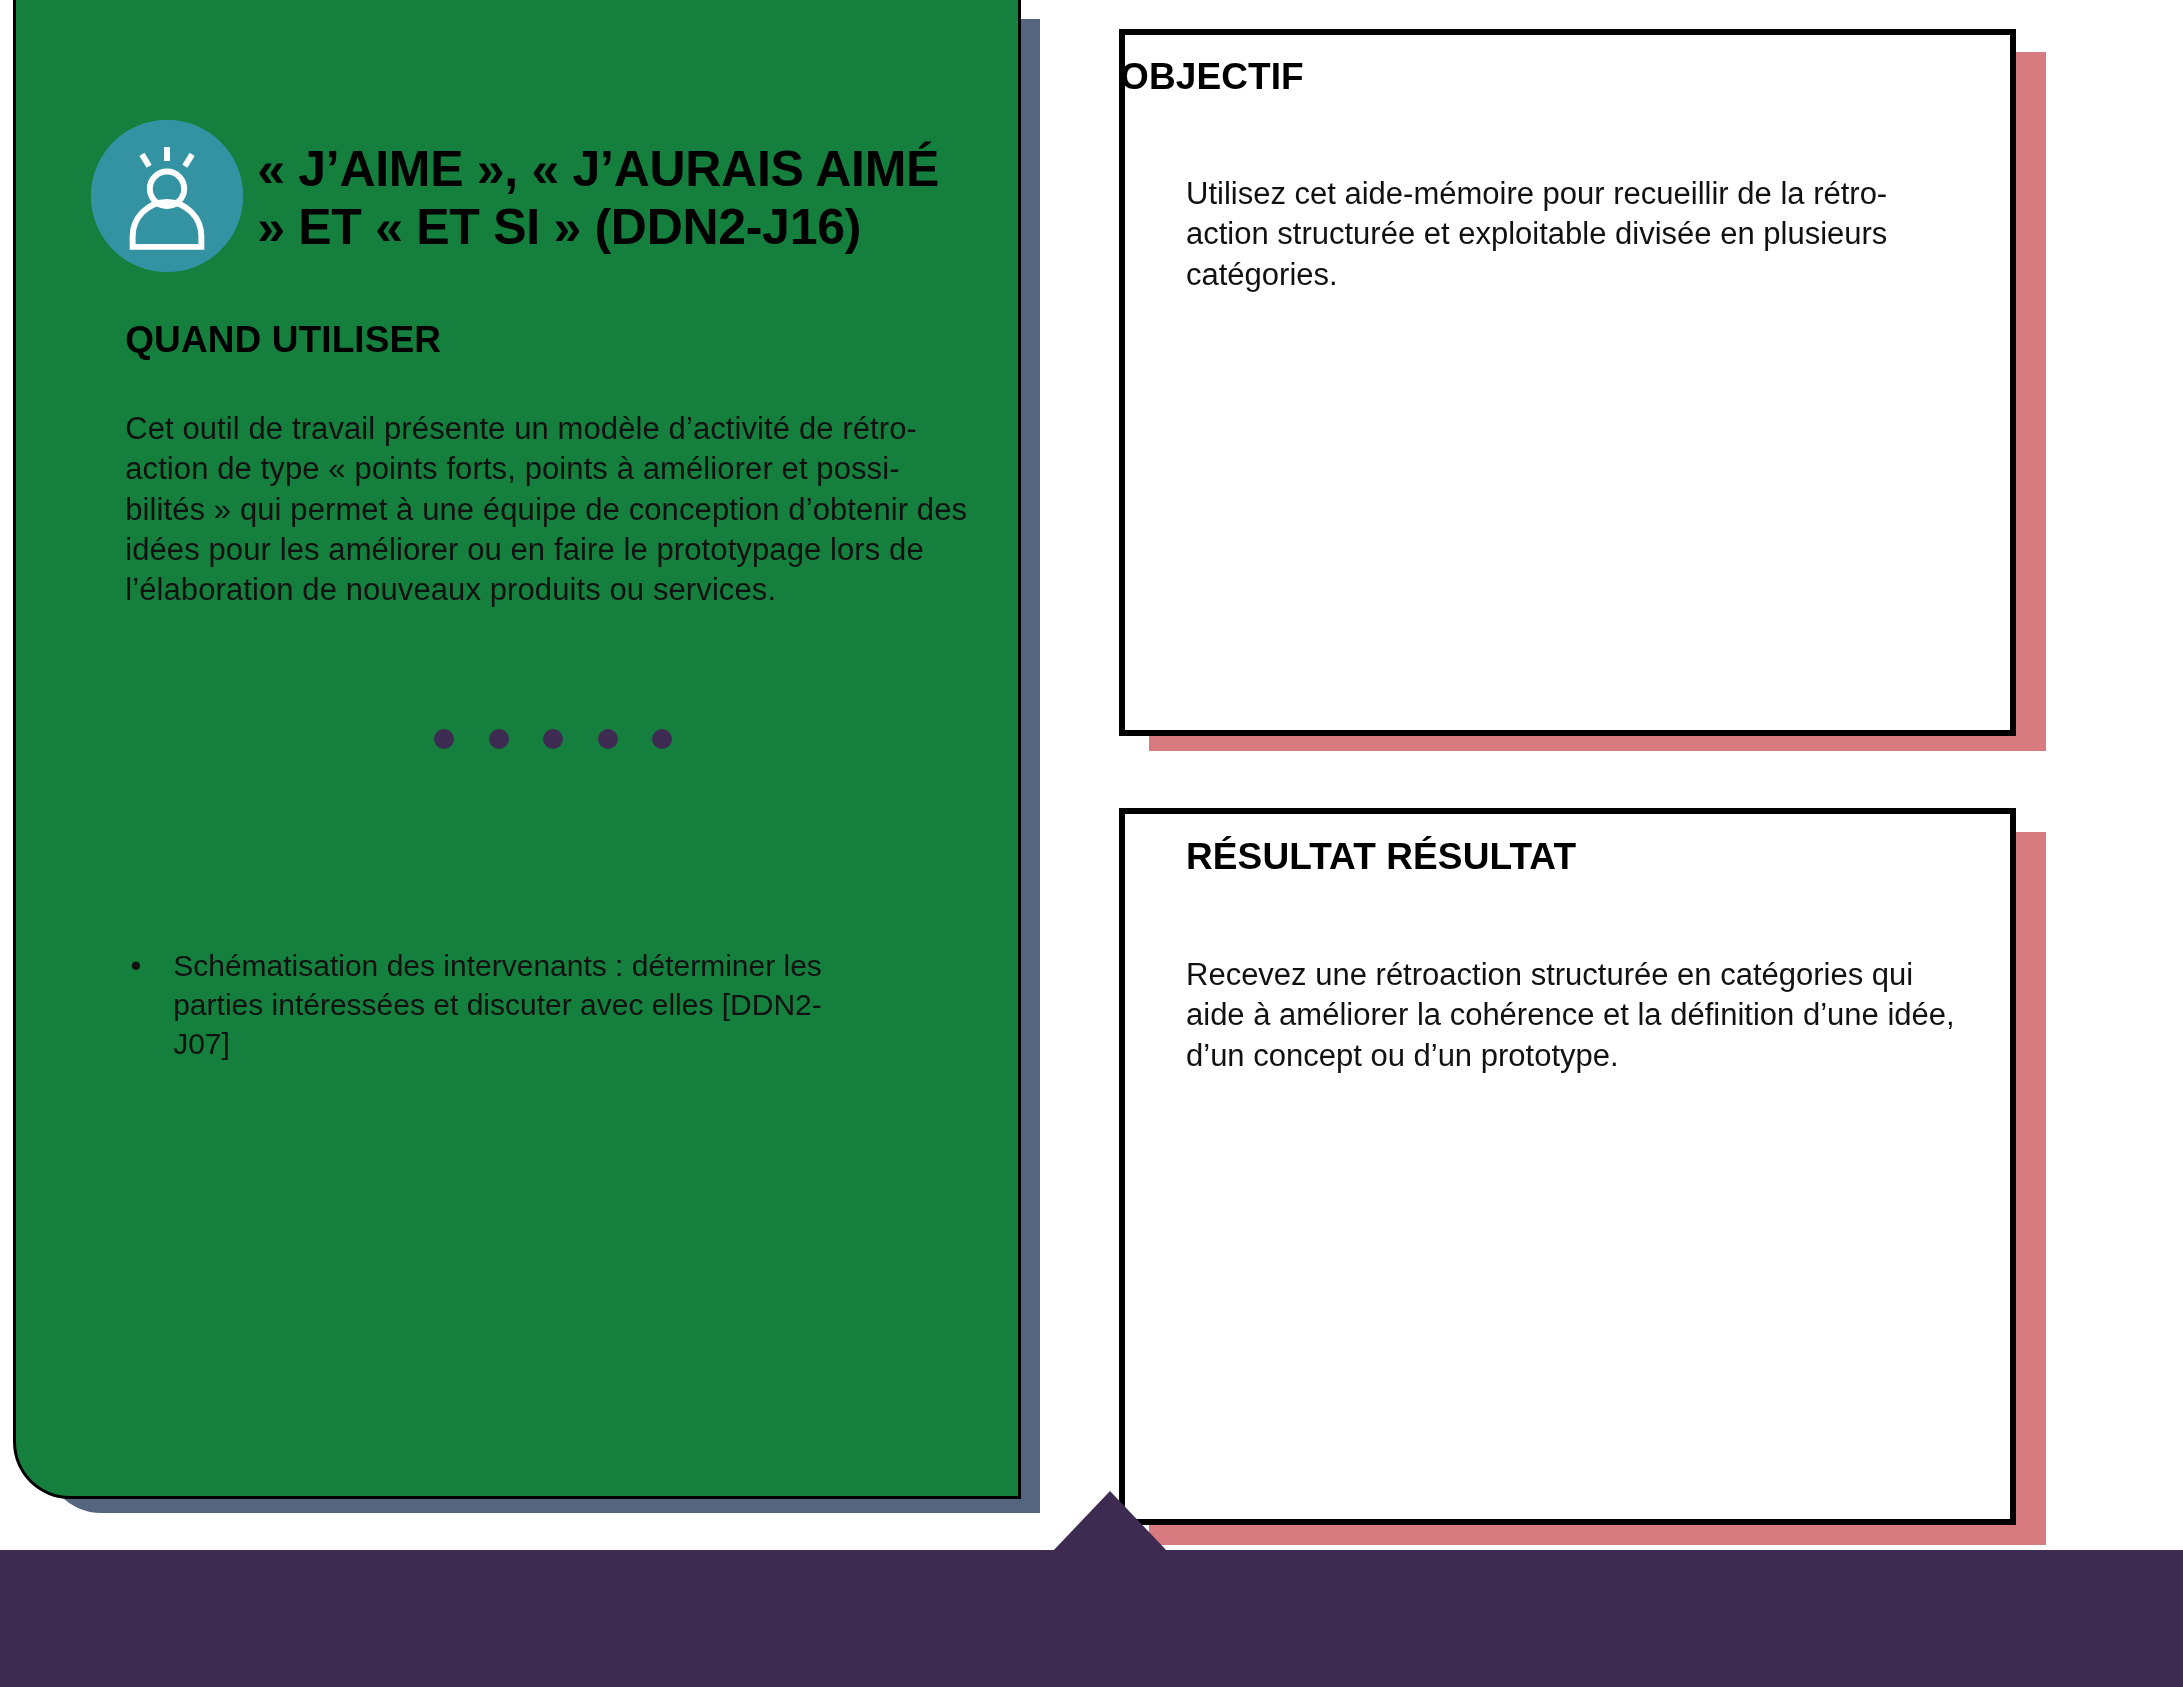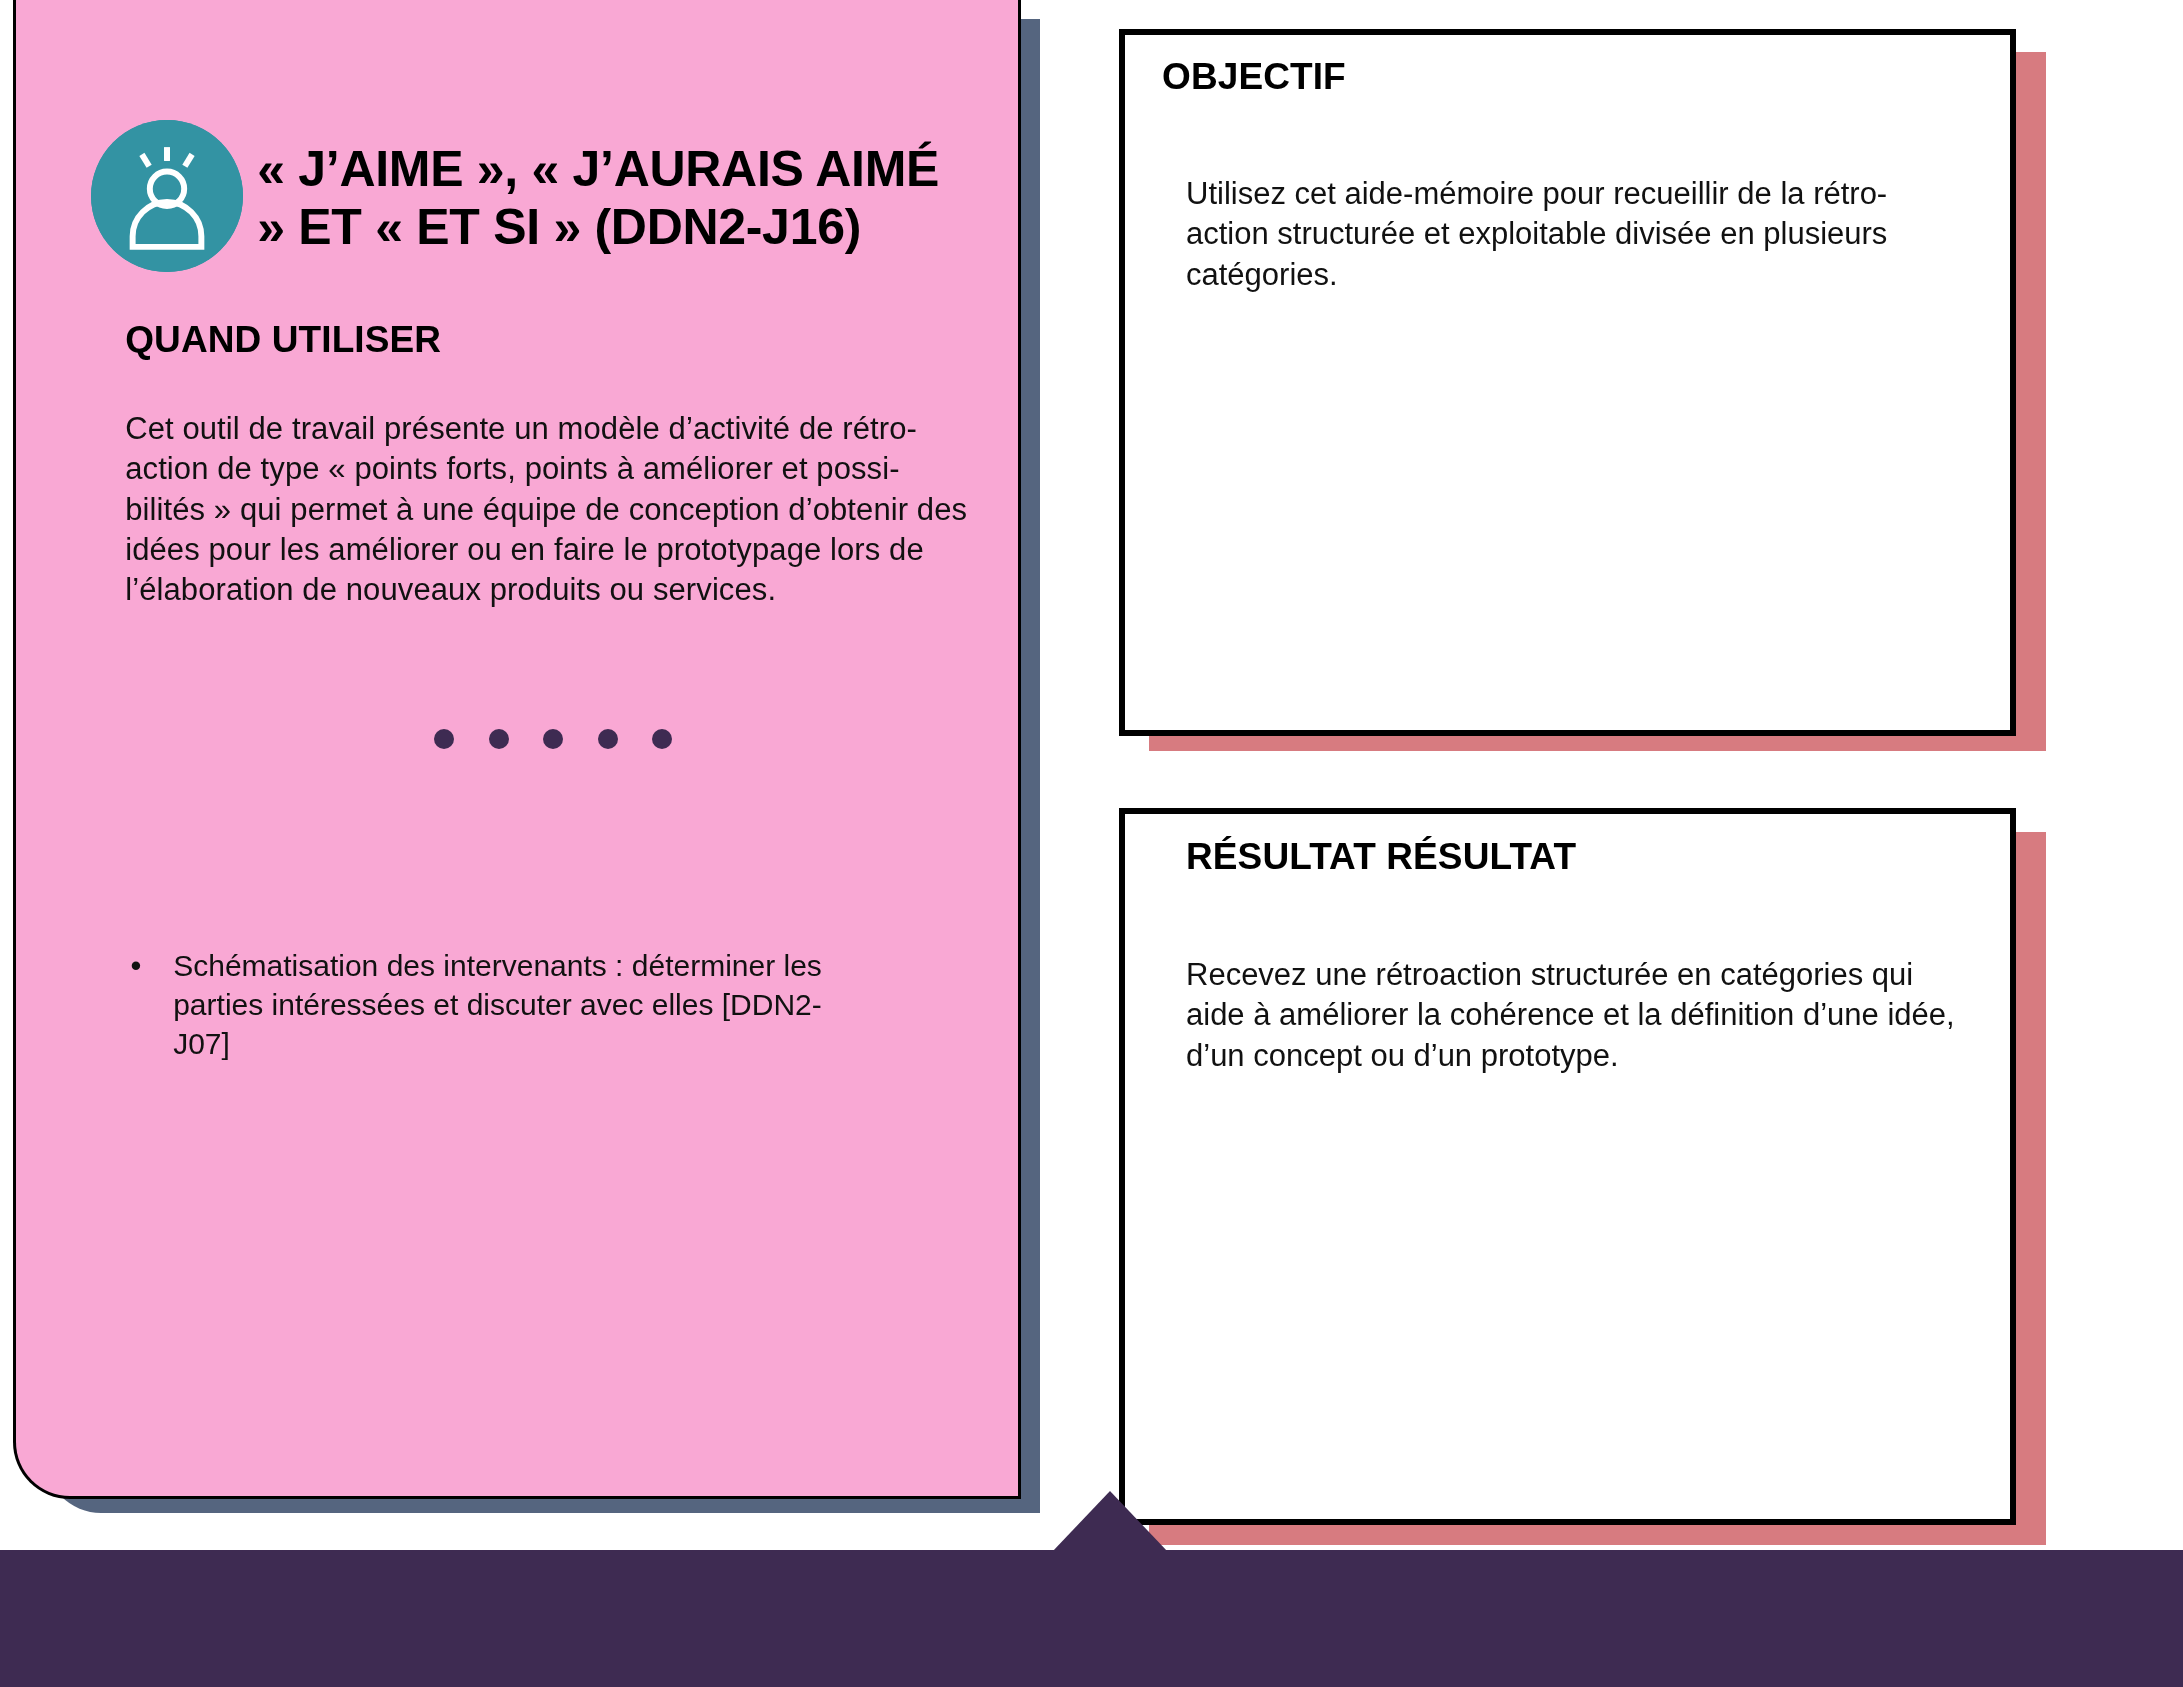--- a/index.html
+++ b/index.html
@@ -18,21 +18,21 @@
     position:absolute;
     left:45px;top:18.5px;
     width:995px;height:1494px;
     background:#55657f;
     border-radius:0 0 0 56px;
   }
   .left-card{
     position:absolute;
     left:13.2px;top:0px;
     width:1008px;height:1499px;
-    background:#f9a8d4;
+    background:#15803d;
     border:3.3px solid #000000;
     border-top:none;
     box-sizing:border-box;
     border-radius:0 0 0 57px;
     overflow:hidden;
   }
   .left-inner{position:absolute;left:0;top:0;width:100%;height:100%;}
 
   .icon-badge{
     position:absolute;
@@ -111,21 +111,21 @@
   #objectif-shadow{left:1149px;top:52px;width:897px;height:699px;}
   #objectif-card{left:1119px;top:29px;width:897px;height:707px;}
   #resultat-shadow{left:1149px;top:832px;width:897px;height:713px;}
   #resultat-card{left:1119px;top:808px;width:897px;height:717px;}
 
   .rp-head{
     position:absolute;
     font-size:37px;font-weight:bold;color:#000000;
     letter-spacing:0.1px;
   }
-  #objectif-head{left:1162px;top:56px;}
+  #objectif-head{left:1120px;top:56px;}
   #resultat-head{left:1186px;top:836px;}
 
   .rp-body{
     position:absolute;
     font-size:31px;line-height:1.30;color:#111111;width:774px;
   }
   #objectif-body{left:1186px;top:174px;}
   #resultat-body{left:1186px;top:955px;}
 
   

